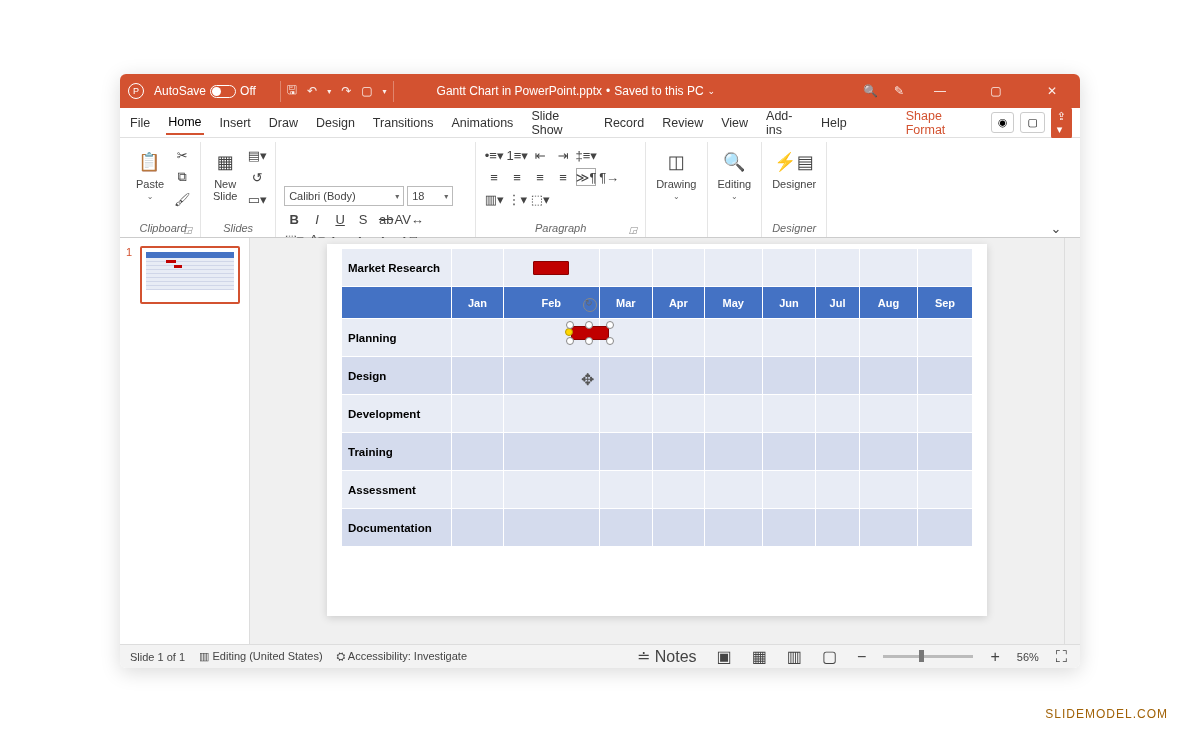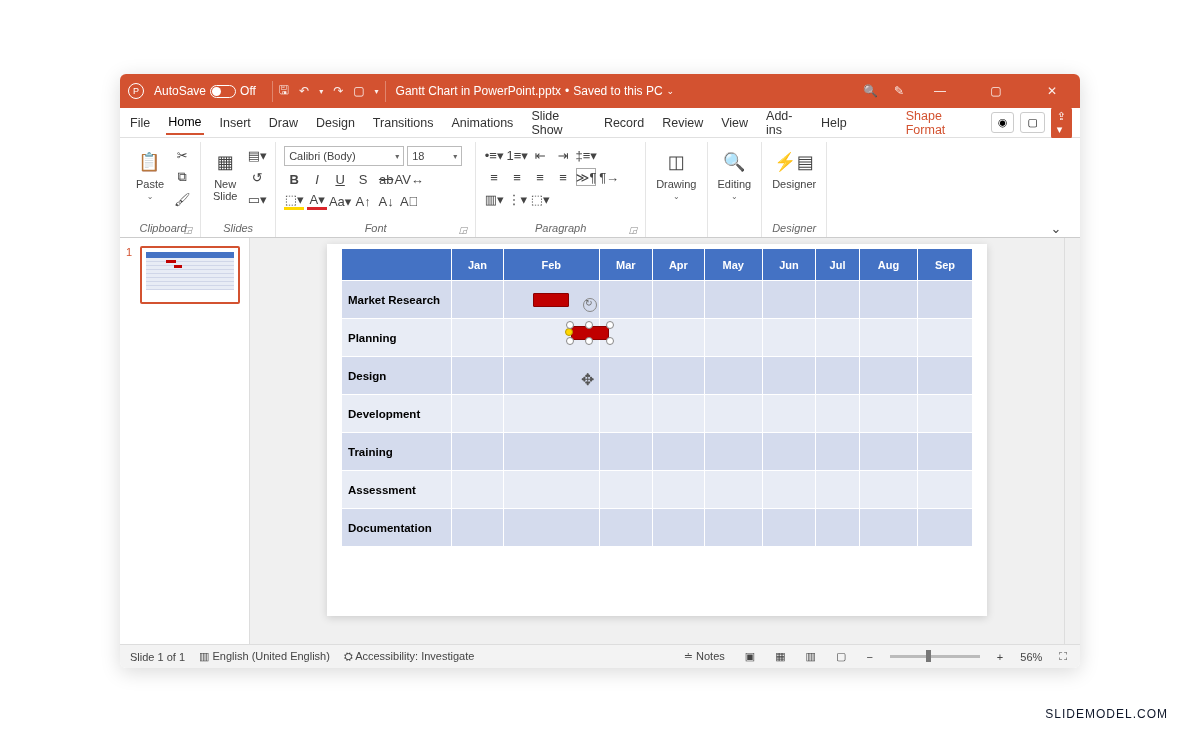--- a/index.html
+++ b/index.html
@@ -1,25 +1,25 @@
 <!DOCTYPE html>
 <html><head>
 <meta charset="utf-8">
 <style>
 * { box-sizing: border-box; margin: 0; padding: 0; font-family: "Segoe UI", Arial, sans-serif; }
 body { background: #fff; width: 1200px; height: 743px; position: relative; }
 .window { position: absolute; left: 120px; top: 74px; width: 960px; height: 594px; border-radius: 6px; box-shadow: 0 4px 20px rgba(0,0,0,0.15); background: #fff; overflow: hidden; display: flex; flex-direction: column; }
 .titlebar { background: #D35230; height: 34px; display: flex; align-items: center; color: #fff; font-size: 12px; padding: 0 8px; }
 .titlebar .icon-app { width: 16px; height: 16px; border: 1.5px solid #fff; border-radius: 50%; margin-right: 10px; display:flex; align-items:center; justify-content:center; font-size:9px;}
-.autosave-toggle { display: flex; align-items: center; gap: 4px; margin-right: 16px; }
+.autosave-toggle { display: flex; align-items: center; gap: 4px; margin-right: 24px; }
 .toggle { width: 26px; height: 13px; border: 1px solid #fff; border-radius: 7px; position: relative; }
 .toggle::after { content: ""; position: absolute; width: 9px; height: 9px; background: #fff; border-radius: 50%; top: 1px; left: 1px; }
 .title-icons { display: flex; gap: 10px; align-items: center; padding: 0 6px; border-left: 1px solid rgba(255,255,255,0.3); border-right: 1px solid rgba(255,255,255,0.3); margin-right: 10px; }
 .title-icons span, .title-right span { opacity: 0.9; cursor: pointer; }
-.titlebar .doc { flex: 0 0 auto; display: flex; align-items: center; gap: 4px; }
+.titlebar .doc { flex: 0 0 auto; display: flex; align-items: center; gap: 4px; margin-left: 33px; }
 .titlebar .doc .caret { font-size: 9px; }
 .titlebar .spacer { flex: 1; }
 .title-right { display: flex; gap: 16px; align-items: center; }
 .sysbtn { width: 40px; text-align: center; }
 
 .menubar { height: 30px; background: #fff; border-bottom: 1px solid #e0e0e0; display: flex; align-items: center; padding: 0 8px; gap: 14px; font-size: 12.5px; }
 .menubar .tab { padding: 4px 2px; cursor: pointer; color: #333; }
 .menubar .tab.active { color: #000; font-weight: 400; border-bottom: 2px solid #D35230; }
 .menubar .tab.context { color: #D35230; margin-left: 41px; }
 .menubar .right { margin-left: auto; display: flex; gap: 6px; align-items: center; }
@@ -32,24 +32,24 @@
 .group-body { flex: 1; display: flex; align-items: flex-start; gap: 6px; padding-top: 4px; }
 .group-label { text-align: center; font-size: 11px; color: #666; padding-bottom: 3px; position: relative; font-style: italic; }
 .group-label .launcher { position: absolute; right: 0; bottom: 2px; font-size: 9px; color: #888; }
 .bigbtn { display: flex; flex-direction: column; align-items: center; gap: 2px; cursor: pointer; padding: 2px; }
 .bigbtn .ico { width: 28px; height: 28px; display: flex; align-items: center; justify-content: center; font-size: 18px; }
 .bigbtn .lbl { font-size: 11px; line-height: 1.1; text-align: center; }
 .bigbtn .caret { font-size: 8px; color: #666; }
 .col { display: flex; flex-direction: column; gap: 4px; }
 .smallbtn { width: 20px; height: 18px; display: flex; align-items: center; justify-content: center; cursor: pointer; font-size: 13px; color: #444;}
 .row { display: flex; gap: 3px; align-items:center;}
-.fontsel { border: 1px solid #bbb; font-size: 11px; padding: 1px 4px; height: 20px; background: #fff; display:flex; align-items:center; gap:4px; }
+.fontsel { border: 1px solid #bbb; font-size: 11px; padding: 1px 4px; height: 20px; background: #fff; display:flex; align-items:center; gap:4px;margin-top:40px; }
 .fontsel .caret{font-size:8px;color:#666;}
 .fontname { width: 120px; justify-content:space-between;}
-.fontsize { width: 55px; justify-content:space-between;}
+.fontsize { width: 46px; justify-content:space-between;}
 .underline-yellow { border-bottom: 3px solid #ffd700; }
 .underline-red { border-bottom: 3px solid #d9252a; }
 
 .workspace { flex: 1; display: flex; background: #f0f0f0; overflow: hidden; }
 .thumbpanel { width: 130px; background: #fff; border-right: 1px solid #ddd; padding: 8px; }
 .thumb-wrap { position: relative; }
 .thumb-num { position: absolute; left: -2px; top: 0; font-size: 11px; color: #D35230; }
 .thumb { margin-left: 12px; width: 100px; height: 58px; border: 2px solid #D35230; border-radius: 2px; background: #fff; position: relative; overflow:hidden;}
 .thumb-table { position:absolute; left:4px; top:4px; right:4px; display:flex; flex-direction:column;}
 .thumb-hdr{height:6px;background:#4472C4;}
@@ -70,24 +70,24 @@
 .handle { position: absolute; width: 8px; height: 8px; background: #fff; border: 1px solid #888; border-radius: 50%; }
 .handle.y { background:#ffd700; border-color:#b89b00;}
 .rotate-handle { position:absolute; width:14px;height:14px; border:1.5px solid #888; border-radius:50%; left:50%; top:-28px; transform:translateX(-50%);}
 .rotate-handle::after{content:"↻";font-size:9px;position:absolute;left:1px;top:-1px;color:#666;}
 .move-cursor { position:absolute; font-size:16px; color:#555;}
 
 .scrollbar-v { width: 16px; background: #f0f0f0; border-left: 1px solid #ddd; }
 
 .statusbar { height: 24px; background: #f3f3f3; border-top: 1px solid #ddd; display: flex; align-items: center; font-size: 11px; color: #444; padding: 0 10px; gap: 14px; }
 .statusbar .spacer { flex: 1; }
-.statusbar .sbtn { cursor: pointer; padding: 0 3px; font-size:11px;}
+.statusbar .sbtn { cursor: pointer; padding: 0 3px; font-size:16px;}
 .zoom-slider { width: 90px; height: 3px; background: #bbb; position: relative; }
 .zoom-slider::after { content:""; position:absolute; width:5px; height:12px; background:#777; left:40%; top:-5px; }
-.attribution { position: absolute; right: 32px; bottom: 22px; font-size: 12px; letter-spacing: 1px; color: #0f172a; }
+.attribution { position: absolute; right: 32px; bottom: 22px; font-size: 12px; letter-spacing: 1px; color: #a16207; }
 </style>
 </head>
 <body>
 
 <div class="window">
 
   <div class="titlebar">
     <span class="icon-app">P</span>
     <div class="autosave-toggle">
       <span>AutoSave</span>
@@ -297,46 +297,46 @@
             <div class="thumb-bar2"></div>
         </div>
       </div>
     </div>
 
     <div class="canvas-area">
       <div class="slide">
         <table class="gantt">
           <tbody>
               <tr>
+                <td class="task">Market Research</td>
+                <td></td>
+                <td>
+                  <div class="bar" style="width:36px;margin:auto"></div>
+                </td>
+                <td></td>
+                <td></td>
+                <td></td>
+                <td></td>
+                <td></td>
+                <td></td>
+                <td></td>
+              </tr>
+          <tr>
             <th></th>
             <th>Jan</th>
             <th>Feb</th>
             <th>Mar</th>
             <th>Apr</th>
             <th>May</th>
             <th>Jun</th>
             <th>Jul</th>
             <th>Aug</th>
             <th>Sep</th>
           </tr>
           <tr>
-                <td class="task">Market Research</td>
-                <td></td>
-                <td>
-                  <div class="bar" style="width:36px;margin:auto"></div>
-                </td>
-                <td></td>
-                <td></td>
-                <td></td>
-                <td></td>
-                <td></td>
-                <td></td>
-                <td></td>
-              </tr>
-          <tr>
                 <td class="task">Planning</td>
                 <td></td>
                 <td></td>
                 <td></td>
                 <td></td>
                 <td></td>
                 <td></td>
                 <td></td>
                 <td></td>
                 <td></td>
@@ -416,21 +416,21 @@
           <span class="handle" style="right:-5px;bottom:-5px"></span>
         </div>
         <span class="move-cursor" style="left:254px;top:126px;">✥</span>
       </div>
     </div>
     <div class="scrollbar-v"></div>
   </div>
 
   <div class="statusbar">
     <span>Slide 1 of 1</span>
-    <span>▥ <span>English (United English)</span></span>
+    <span>▥ <span>Editing (United States)</span></span>
     <span>⛭ <span>Accessibility: Investigate</span></span>
     <div class="spacer"></div>
     <span class="sbtn">≐ <span>Notes</span></span>
     <span class="sbtn">▣</span>
     <span class="sbtn">▦</span>
     <span class="sbtn">▥</span>
     <span class="sbtn">▢</span>
     <span class="sbtn">−</span>
     <div class="zoom-slider"></div>
     <span class="sbtn">+</span>

